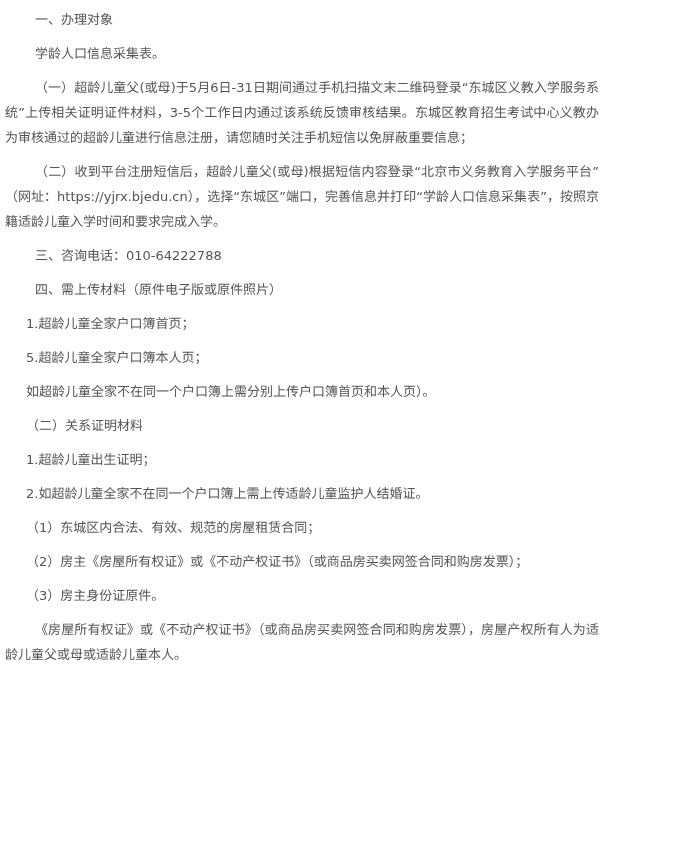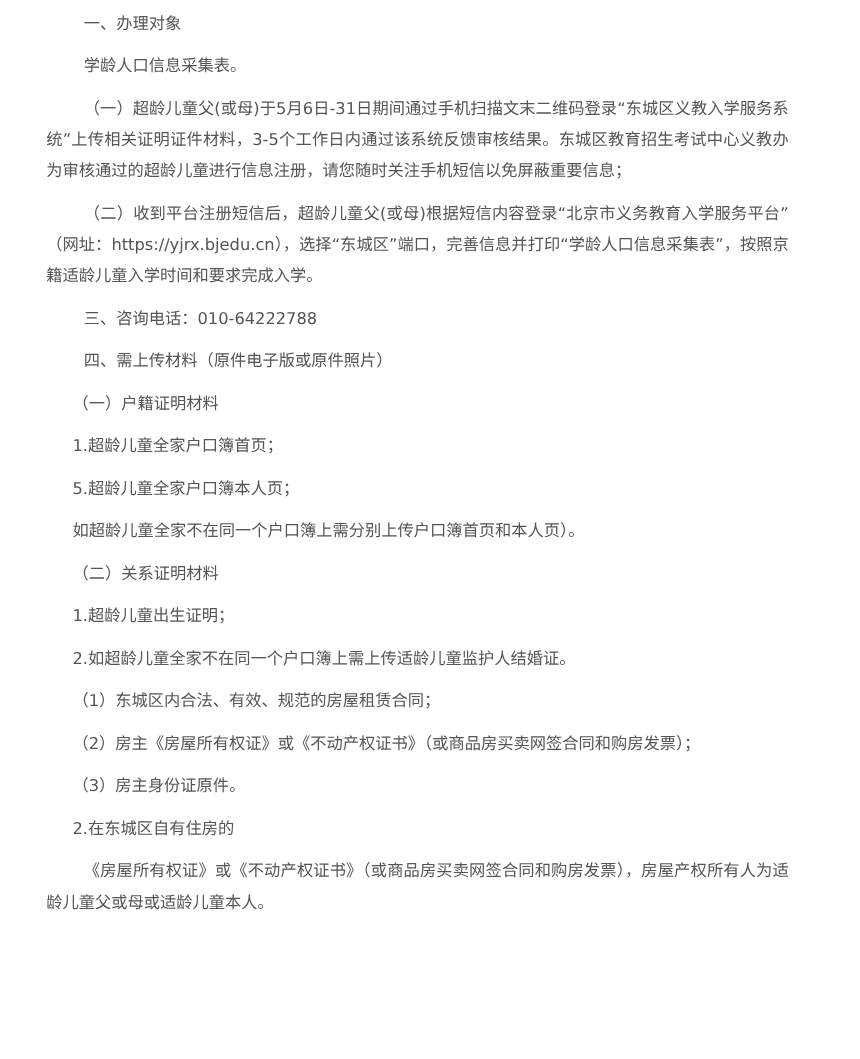--- a/index.html
+++ b/index.html
@@ -13,21 +13,20 @@
     box-sizing: border-box;
     padding: 0 5px;
     overflow: hidden;
     font-family: "DejaVu Sans", sans-serif;
     font-size: 13px;
     line-height: 25px;
     color: #555555;
     background: #ffffff;
     text-align: justify;
     text-justify: inter-ideograph;
-    margin-left: 32px;
   }
   .article p.para {
     margin: 9px 0;
     word-break: break-all;
   }
   .article p.para:first-child {
     margin-top: 7px;
   }
   .ind-a { text-indent: 30px; }  
   .ind-b { text-indent: 21px; }  
@@ -35,25 +34,23 @@
 </head>
 <body>
 
 <div class="article" id="article" style="background: rgb(255, 255, 255); color: rgb(85, 85, 85);">
     <p class="para ind-a">一、办理对象</p>
     <p class="para ind-a">学龄人口信息采集表。</p>
     <p class="para ind-a">（一）超龄儿童父(或母)于5月6日-31日期间通过手机扫描文末二维码登录“东城区义教入学服务系统”上传相关证明证件材料，3-5个工作日内通过该系统反馈审核结果。东城区教育招生考试中心义教办为审核通过的超龄儿童进行信息注册，请您随时关注手机短信以免屏蔽重要信息；</p>
     <p class="para ind-a">（二）收到平台注册短信后，超龄儿童父(或母)根据短信内容登录“北京市义务教育入学服务平台”（网址：https://yjrx.bjedu.cn），选择“东城区”端口，完善信息并打印“学龄人口信息采集表”，按照京籍适龄儿童入学时间和要求完成入学。</p>
     <p class="para ind-a">三、咨询电话：010-64222788</p>
     <p class="para ind-a">四、需上传材料（原件电子版或原件照片）</p>
-    <p class="para ind-b">（一）户籍证明材料</p>
     <p class="para ind-b">1.超龄儿童全家户口簿首页；</p>
     <p class="para ind-b">5.超龄儿童全家户口簿本人页；</p>
     <p class="para ind-b">如超龄儿童全家不在同一个户口簿上需分别上传户口簿首页和本人页）。</p>
     <p class="para ind-b">（二）关系证明材料</p>
     <p class="para ind-b">1.超龄儿童出生证明；</p>
     <p class="para ind-b">2.如超龄儿童全家不在同一个户口簿上需上传适龄儿童监护人结婚证。</p>
     <p class="para ind-b">（1）东城区内合法、有效、规范的房屋租赁合同；</p>
     <p class="para ind-b">（2）房主《房屋所有权证》或《不动产权证书》（或商品房买卖网签合同和购房发票）；</p>
     <p class="para ind-b">（3）房主身份证原件。</p>
-    <p class="para ind-b">2.在东城区自有住房的</p>
     <p class="para ind-a">《房屋所有权证》或《不动产权证书》（或商品房买卖网签合同和购房发票），房屋产权所有人为适龄儿童父或母或适龄儿童本人。</p>
   </div>
 
 </body></html>

